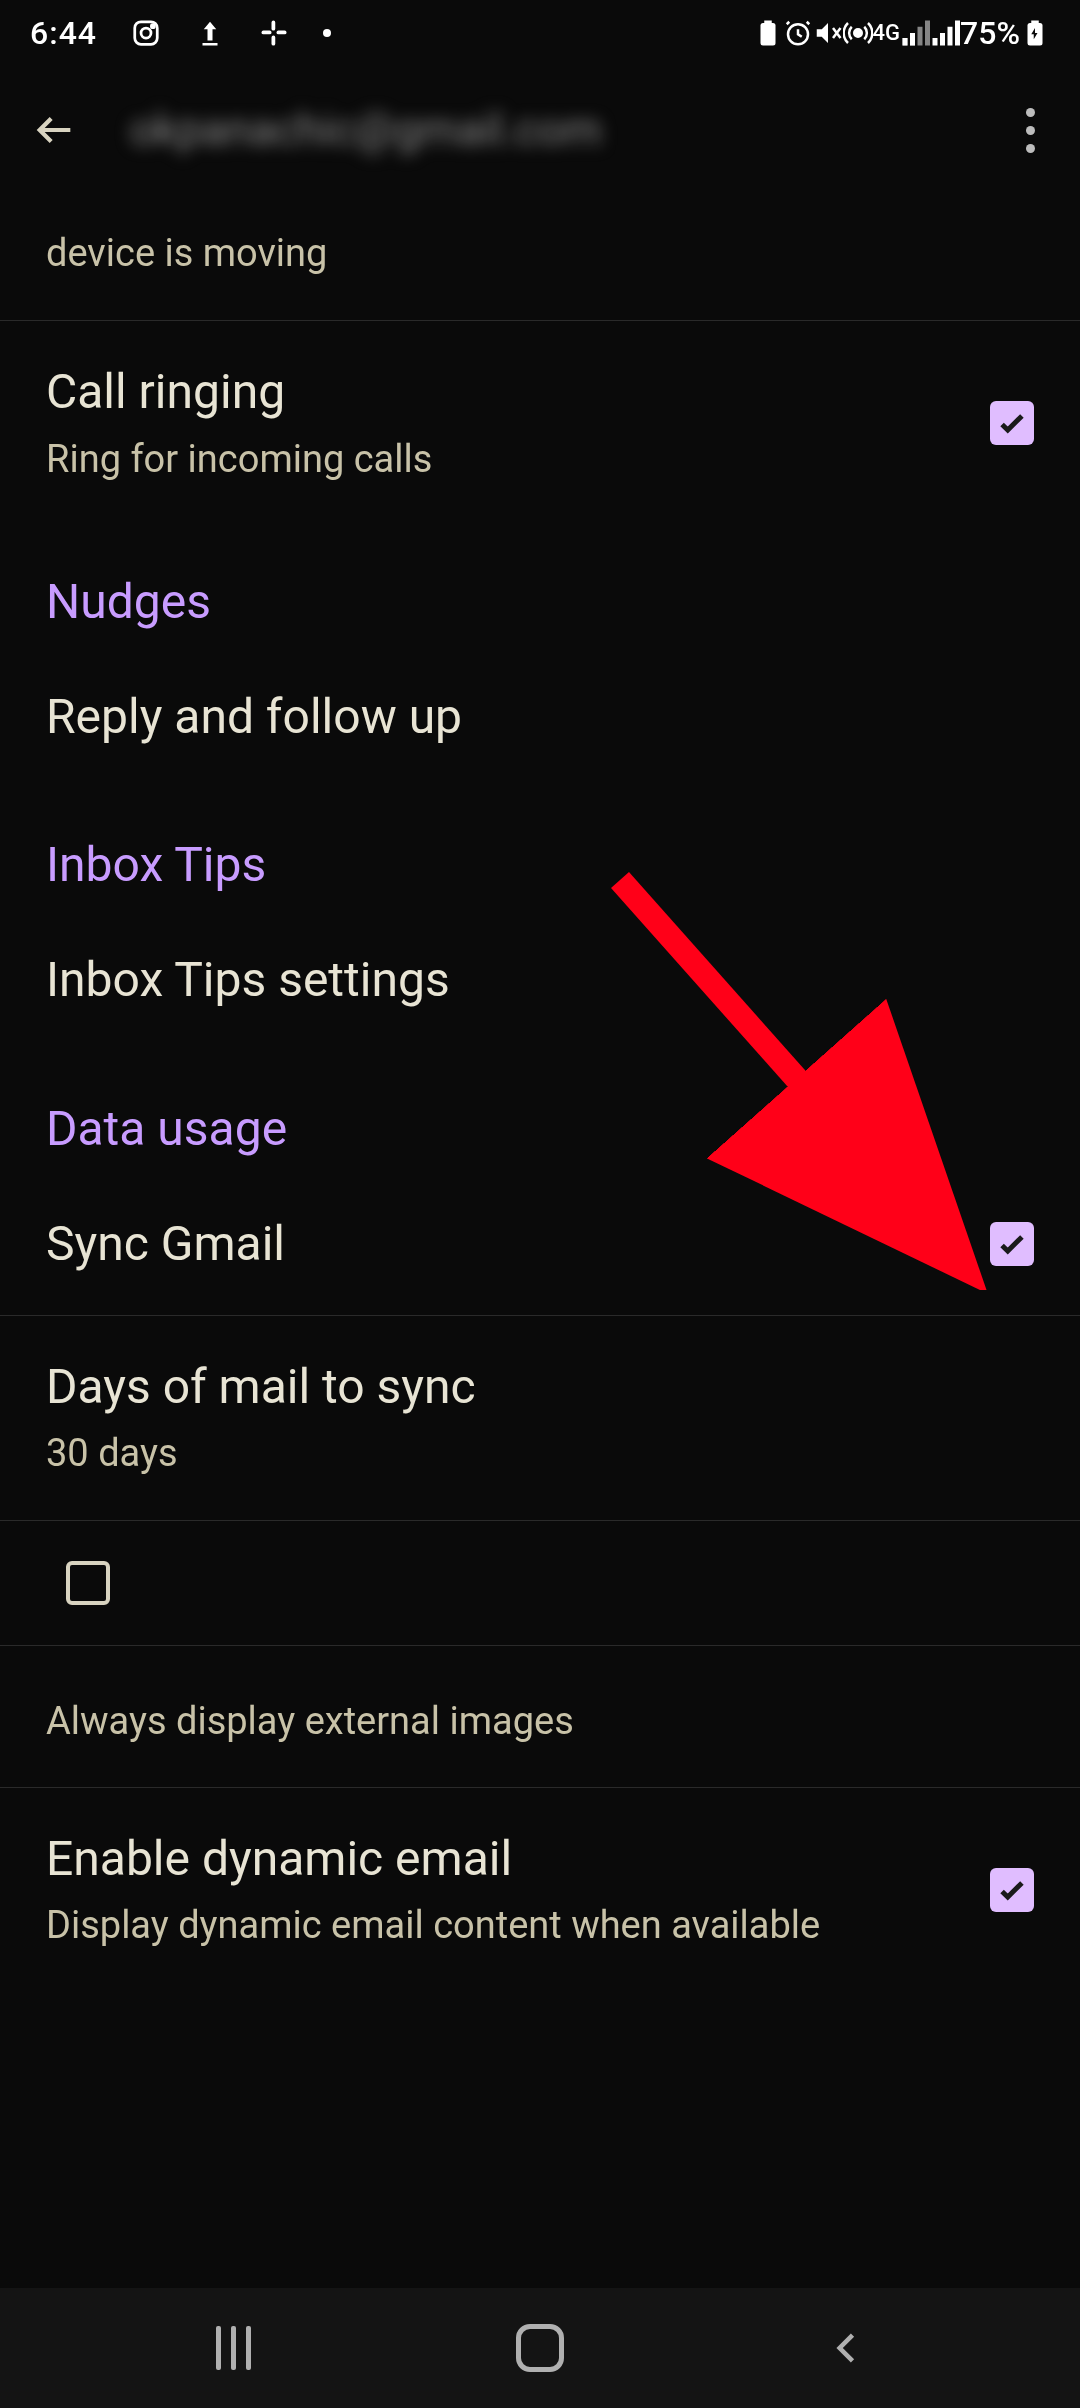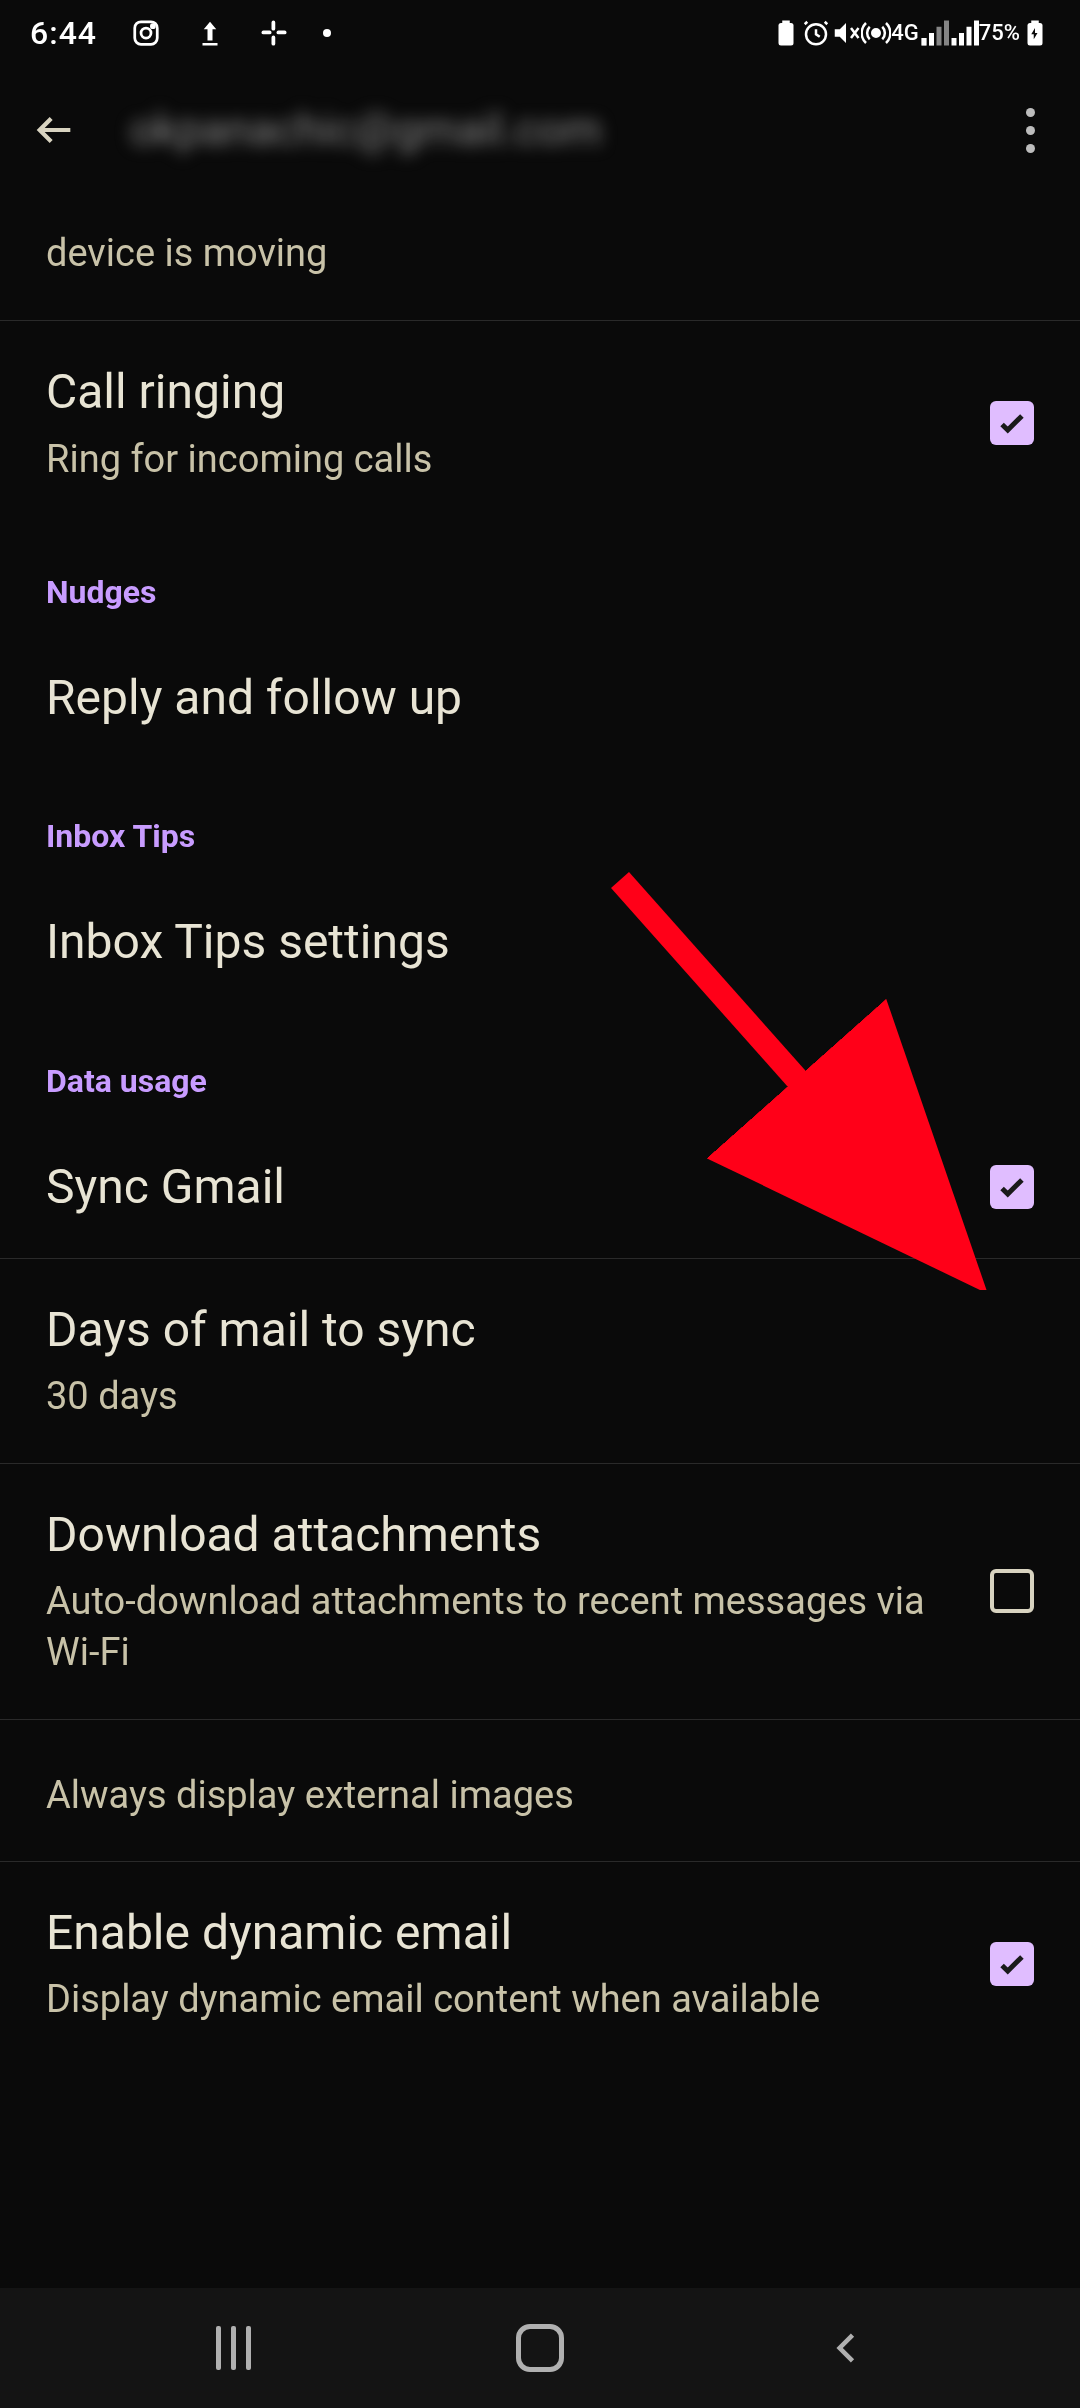--- a/index.html
+++ b/index.html
@@ -33,21 +33,21 @@
     align-items: center;
     gap: 34px;
   }
   .status-right {
     display: flex;
     align-items: center;
   }
   .status-time { letter-spacing: 1px; }
   .status-icon { width: 30px; height: 30px; display:inline-flex; align-items:center; justify-content:center; }
   .dot { width: 8px; height: 8px; background:#fff; border-radius:50%; display:inline-block; }
-  .battery-text { font-size: 22px; }
+  .battery-text { font-size: 32px; }
 
   
   .app-bar {
     height: 130px;
     display: flex;
     align-items: center;
     padding: 0 30px;
     gap: 50px;
   }
   .back-arrow {
@@ -98,23 +98,23 @@
     line-height: 1.3;
   }
   .subtitle {
     font-size: 38px;
     color: #c8c2a8;
     margin-top: 10px;
     line-height: 1.35;
   }
   .section-header {
     padding: 48px 46px 16px;
-    font-size: 32px;
+    font-size: 48px;
     color: #c89cff;
-    font-weight: 700;
+    font-weight: 400;
   }
 
   .checkbox {
     width: 44px;
     height: 44px;
     border-radius: 6px;
     display:flex; align-items:center; justify-content:center;
     flex-shrink:0;
     margin-left: 20px;
   }
@@ -293,24 +293,20 @@
 
   <div class="row">
     <div class="row-text">
       <div class="title">Days of mail to sync</div>
       <div class="subtitle">30 days</div>
     </div>
   </div>
   <div class="divider"></div>
 
   <div class="row">
-    <div class="row-text">
-      <div class="title">Download attachments</div>
-      <div class="subtitle">Auto-download attachments to recent messages via Wi-Fi</div>
-    </div>
     <div class="checkbox unchecked"></div>
   </div>
   <div class="divider"></div>
 
   <div class="row">
     <div class="row-text">
       <div class="subtitle">Always display external images</div>
     </div>
   </div>
   <div class="divider"></div>

